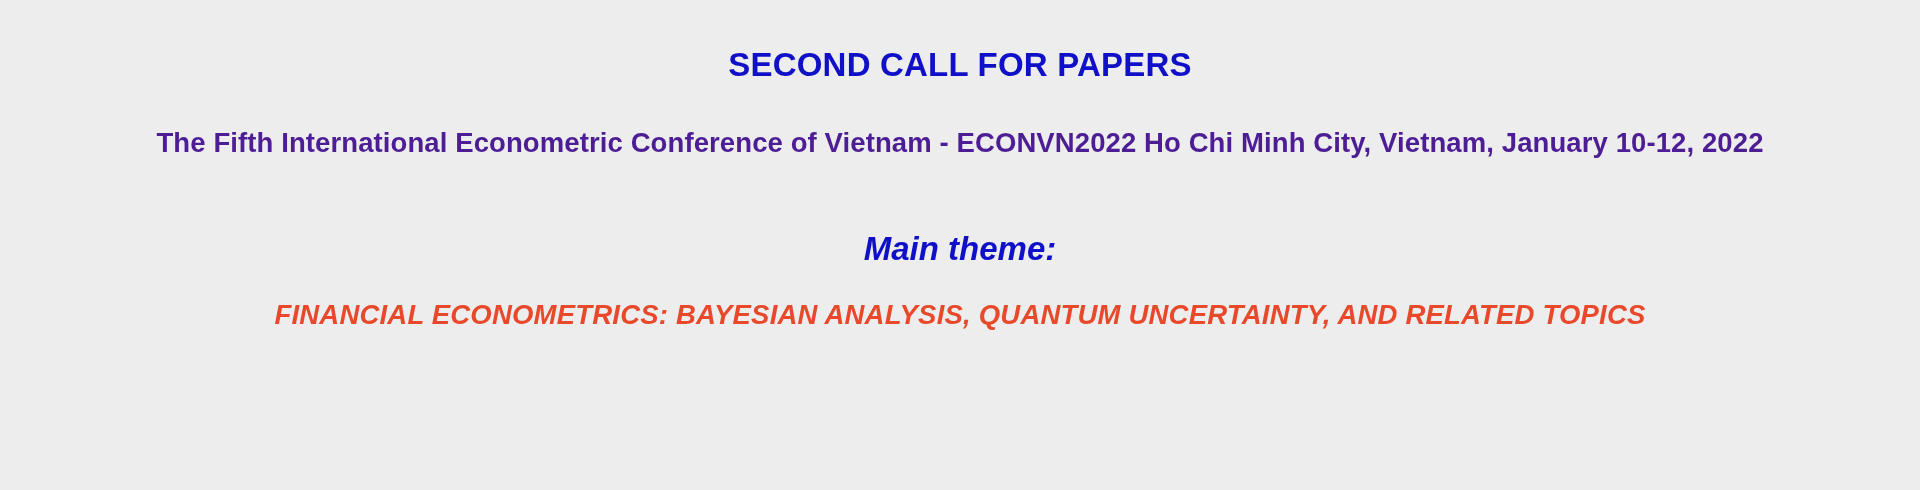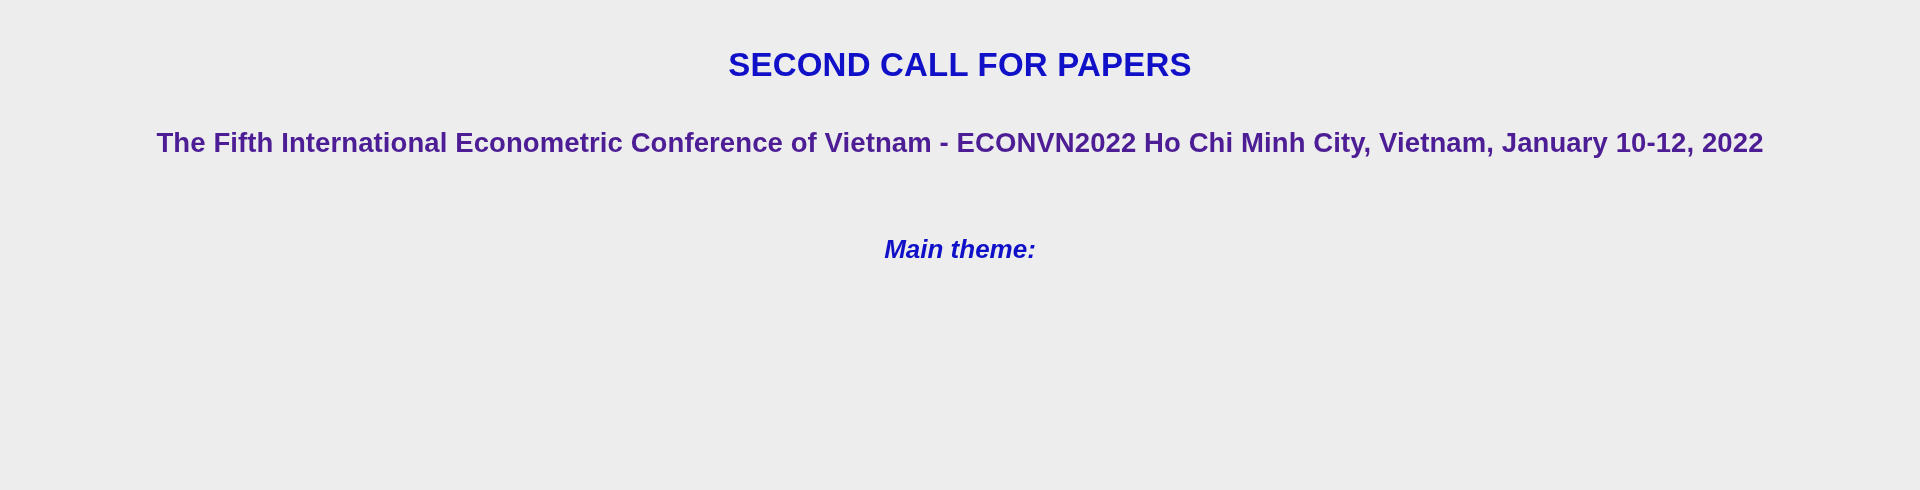--- a/index.html
+++ b/index.html
@@ -55,21 +55,21 @@
     color: #4c1d95;
     line-height: 45px;
     letter-spacing: 0.1px;
   }
 
   
   .main-theme-label {
     position: absolute;
     top: 230px;
     left: 0;
-    font-size: 26px;
+    font-size: 33px;
     font-weight: 700;
     font-style: italic;
     color: #1010c8;
     line-height: 38px;
     white-space: nowrap;
   }
 
   
   .theme-text {
     position: absolute;
@@ -90,14 +90,15 @@
 <body>
 
 <div class="cfp-page">
 
   <div class="line headline">SECOND CALL FOR PAPERS</div>
 
   <div class="line conf-title">The Fifth International Econometric Conference of Vietnam - ECONVN2022 Ho Chi Minh City, Vietnam, January 10-12, 2022</div>
 
   <div class="line main-theme-label">Main theme:</div>
 
+  <div class="line theme-text">FINANCIAL ECONOMETRICS: BAYESIAN ANALYSIS, QUANTUM UNCERTAINTY, AND RELATED TOPICS</div>
 
 </div>
 
 </body></html>

